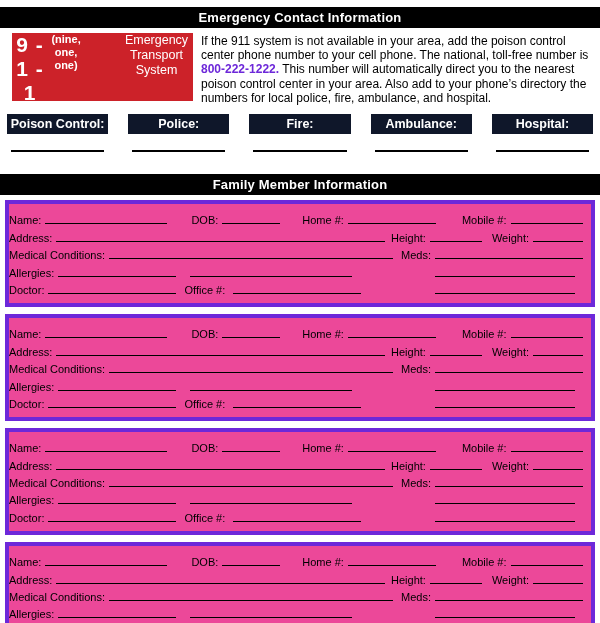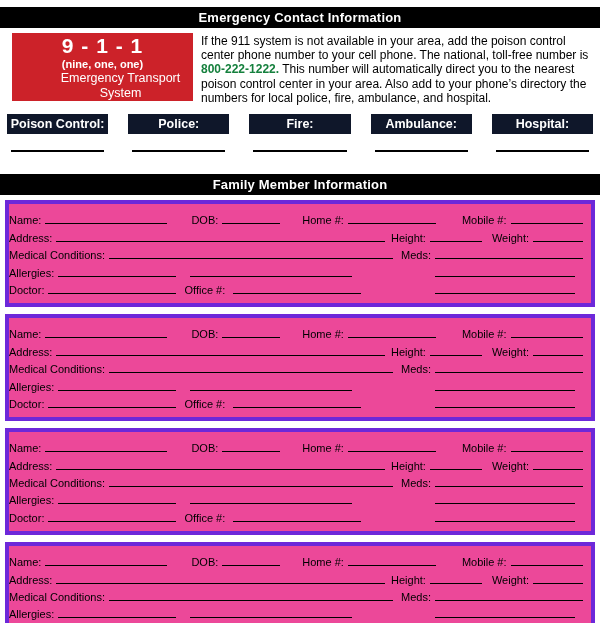--- a/index.html
+++ b/index.html
@@ -13,27 +13,27 @@
     font-weight: bold; font-size: 13px; height: 21px; line-height: 21px;
     letter-spacing: 0.2px;
   }
   .top-bar { margin-top: 7px; }
 
   
   .intro { display: flex; margin: 5px 8px 0 12px; gap: 8px; }
   .red-box {
     width: 181px; height: 68px; flex: 0 0 181px;
     background: #cc2229; color: #fff; text-align: center;
-    display: flex; flex-direction: column; justify-content: center;
+    display: flex; justify-content: center;
   }
   .red-box .number { font-size: 21px; font-weight: bold; letter-spacing: 1px; line-height: 24px; }
   .red-box .words { font-size: 11px; font-weight: bold; line-height: 13px; }
   .red-box .system { font-size: 12.5px; font-weight: normal; line-height: 15px; padding-left: 36px; }
   .intro-text { flex: 1; font-size: 12px; line-height: 14.2px; padding-top: 1px; }
-  .intro-text .phone { color: #15803d; font-weight: bold; }
+  .intro-text .phone { color: #6d28d9; font-weight: bold; }
 
   
   .contact-grid {
     display: grid; grid-template-columns: repeat(5, 1fr);
     column-gap: 20px; margin: 9px 7px 0 7px;
   }
   .contact-bar {
     background: #0f172a; color: #fff; font-weight: bold; font-size: 12.5px;
     text-align: center; height: 20px; line-height: 20px; white-space: nowrap;
   }

